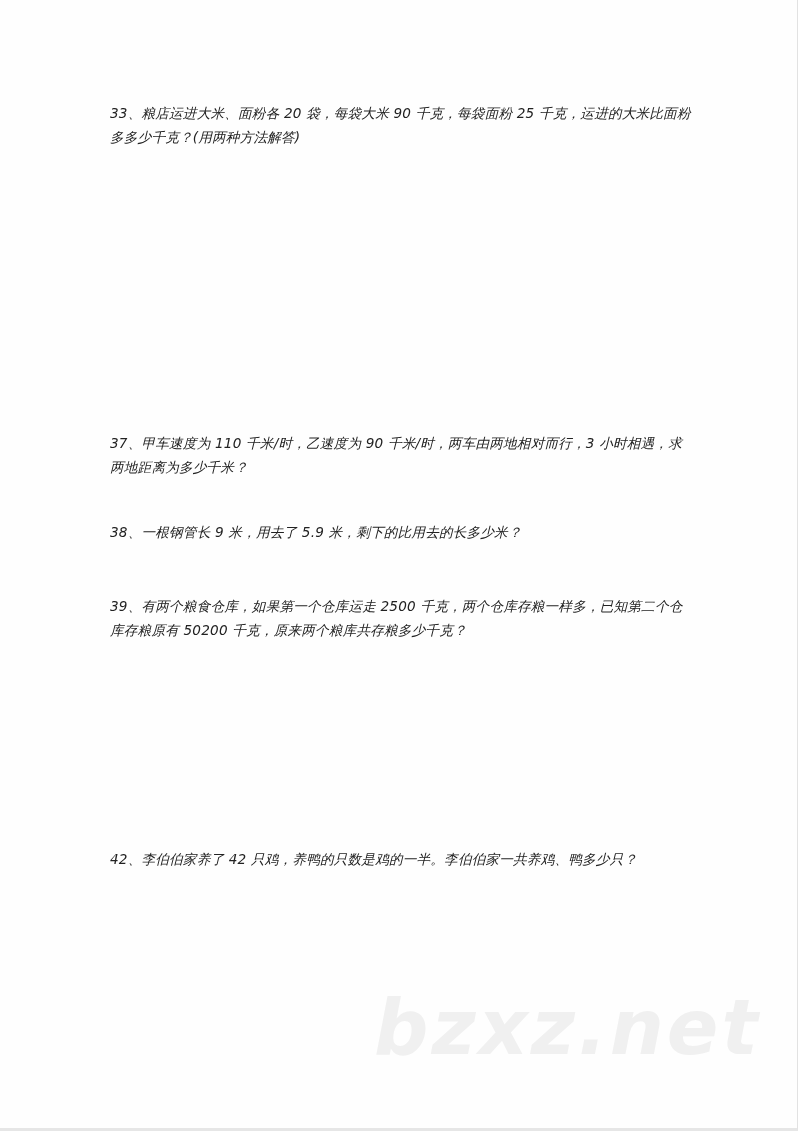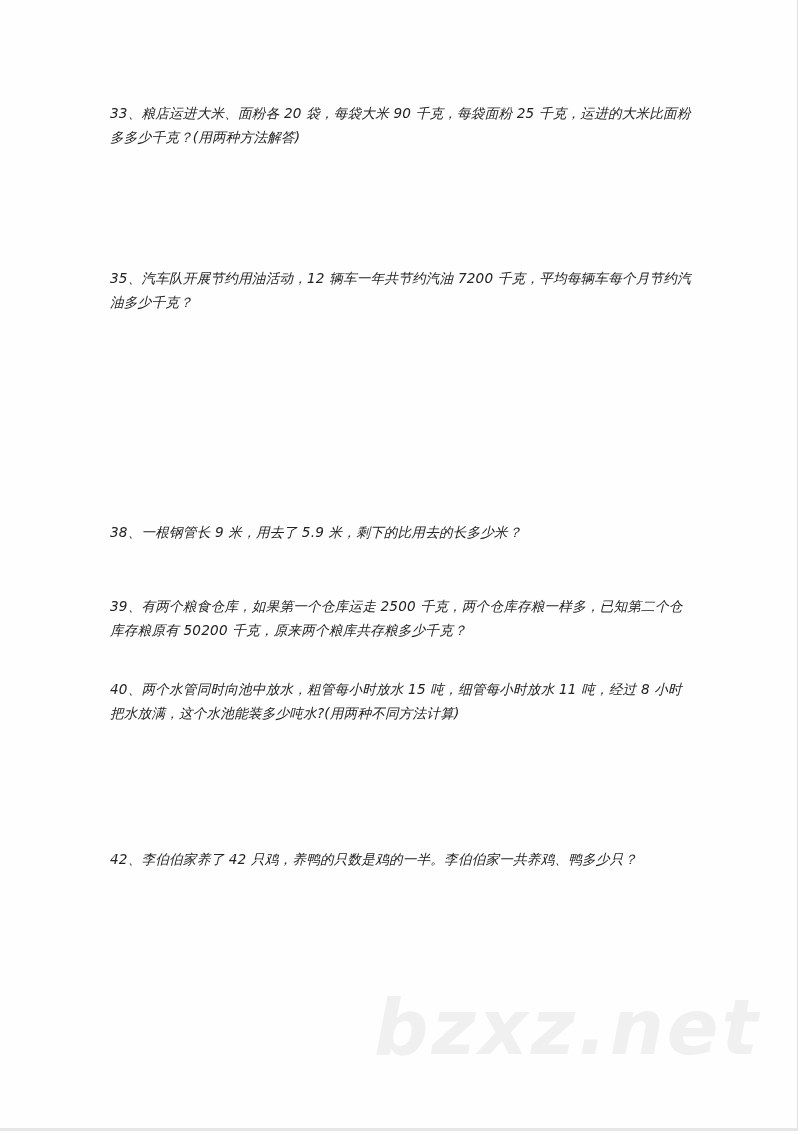--- a/index.html
+++ b/index.html
@@ -20,20 +20,19 @@
     position: absolute; left: 374px; top: 990px;
     font-family: "DejaVu Sans", sans-serif; font-weight: bold;
     font-size: 76px; letter-spacing: 3px; color: #f0f0f0; line-height: 1;
   }
 </style>
 </head>
 <body>
 
 <div class="page">
   <div class="q" style="top:101px">33、粮店运进大米、面粉各 20 袋，每袋大米 90 千克，每袋面粉 25 千克，运进的大米比面粉多多少千克？(用两种方法解答)</div>
-  <div class="q" style="top:266px">35、汽车队开展节约用油活动，12 辆车一年共节约汽油 7200 千克，平均每辆车每个月节约汽油多少千克？</div>
+  <div class="q" style="top:431px">37、甲车速度为 110 千米/时，乙速度为 90 千米/时，两车由两地相对而行，3 小时相遇，求两地距离为多少千米？</div>
   <div class="q" style="top:520px">38、一根钢管长 9 米，用去了 5.9 米，剩下的比用去的长多少米？</div>
   <div class="q" style="top:594px">39、有两个粮食仓库，如果第一个仓库运走 2500 千克，两个仓库存粮一样多，已知第二个仓库存粮原有 50200 千克，原来两个粮库共存粮多少千克？</div>
-  <div class="q" style="top:677px">40、两个水管同时向池中放水，粗管每小时放水 15 吨，细管每小时放水 11 吨，经过 8 小时把水放满，这个水池能装多少吨水?(用两种不同方法计算)</div>
   <div class="q" style="top:847px">42、李伯伯家养了 42 只鸡，养鸭的只数是鸡的一半。李伯伯家一共养鸡、鸭多少只？</div>
 
   <div class="watermark">bzxz.net</div>
 </div>
 
 </body></html>

